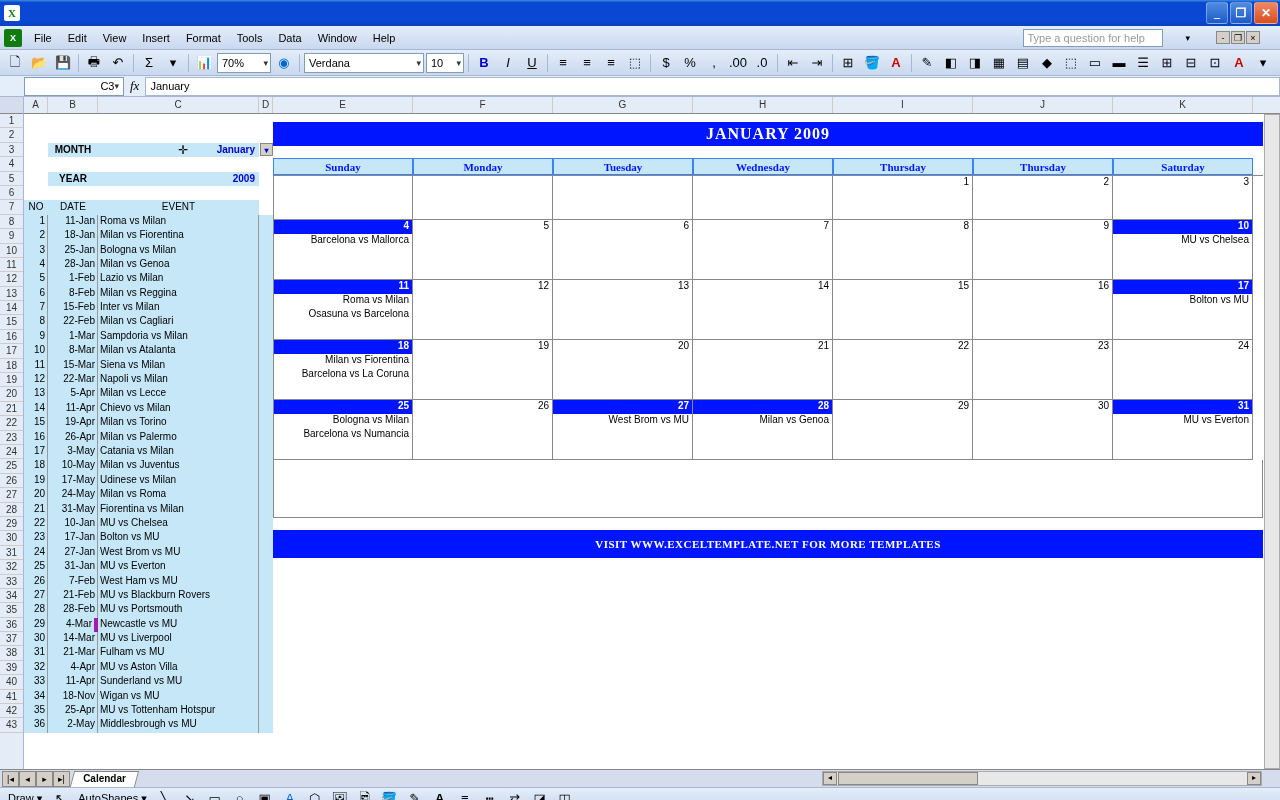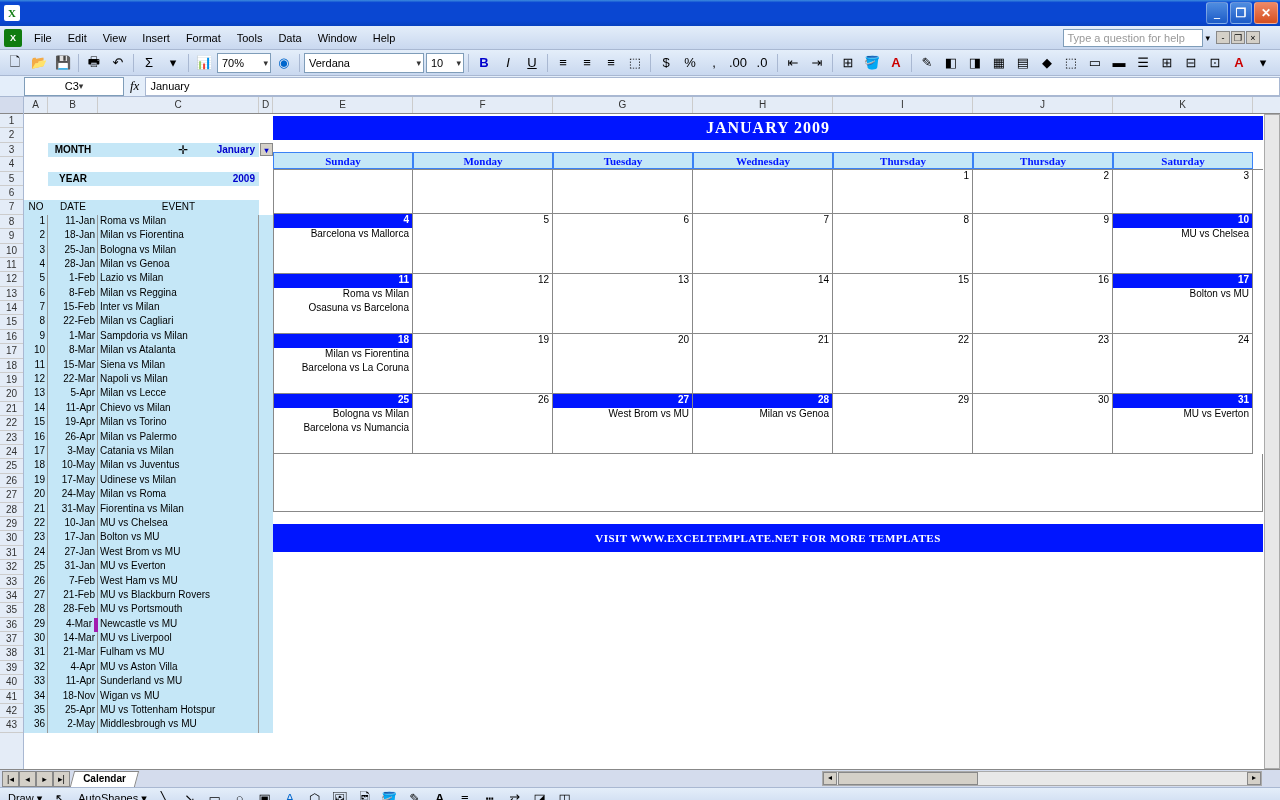--- a/index.html
+++ b/index.html
@@ -8,33 +8,33 @@
 .titlebar { height: 26px; background: linear-gradient(to bottom, #3c8cde 0%, #0a47d2 10%, #0a47d2 80%, #0842c0 100%); color: white; display: flex; align-items: center; padding-left: 4px; font-family: "Trebuchet MS", Tahoma; font-size: 13px; font-weight: bold; }
 .titlebar .icon { width: 16px; height: 16px; margin-right: 4px; background: white; border-radius: 2px; display: flex; align-items: center; justify-content: center; color: #107c10; font-size: 11px; font-weight: bold; }
 .titlebar .winbtns { margin-left: auto; display: flex; }
 .titlebar .winbtn { width: 22px; height: 22px; margin-right: 2px; border-radius: 3px; border: 1px solid #fff5; display: flex; align-items: center; justify-content: center; color: white; font-weight: bold; font-size: 12px; }
 .titlebar .winbtn.min, .titlebar .winbtn.max { background: linear-gradient(to bottom, #4f8de0, #1c5bc7); }
 .titlebar .winbtn.close { background: linear-gradient(to bottom, #ee8866, #d64f1f); width: 24px; }
 
 .menubar { height: 24px; background: linear-gradient(to bottom, #e4eefa, #c9d8ef); display: flex; align-items: center; padding: 0 20px 0 4px; border-bottom: 1px solid #a9b8d2; }
 .menubar .appicon { width: 18px; height: 18px; margin-right: 4px; background: #107c10; color: white; font-size: 9px; font-weight: bold; display: flex; align-items: center; justify-content: center; border-radius: 2px; }
 .menubar .menuitem { padding: 3px 8px; cursor: default; }
-.menubar .help { margin-left: auto; display: flex; align-items: center; }
+.menubar .help { margin-left: auto; display: flex; align-items: center; gap: 20px; }
 .menubar .helpbox { width: 140px; height: 18px; background: white; border: 1px solid #7f9db9; color: #999; padding: 0 3px; font-size: 11px; line-height: 16px; }
 .menubar .winctl { margin-left: 6px; display: flex; gap: 1px; }
 .menubar .winctl div { width: 14px; height: 13px; background: #d4d0c8; border: 1px solid #888; font-size: 9px; display: flex; align-items: center; justify-content: center; }
 
 .toolbar { height: 26px; background: linear-gradient(to bottom, #e4eefa, #c9d8ef); display: flex; align-items: center; padding-left: 4px; border-bottom: 1px solid #a9b8d2; gap: 2px; overflow: hidden; }
 .tbtn { width: 22px; height: 22px; display: flex; align-items: center; justify-content: center; font-size: 13px; cursor: default; }
 .tsep { width: 1px; height: 18px; background: #a9b8d2; margin: 0 2px; }
 .tcombo { height: 20px; background: white; border: 1px solid #7f9db9; display: flex; align-items: center; padding: 0 14px 0 4px; font-size: 11px; position: relative; }
 .tcombo::after { content: "▾"; position: absolute; right: 2px; font-size: 9px; color: #333; }
 
 .namebox-row { height: 21px; background: #e4eefa; display: flex; align-items: center; border-bottom: 1px solid #a9b8d2; }
-.namebox { width: 100px; height: 19px; background: white; border: 1px solid #7f9db9; margin-left: 24px; padding: 0 4px; display: flex; align-items: center; justify-content: center; }
+.namebox { width: 100px; height: 19px; background: white; border: 1px solid #7f9db9; margin-left: 24px; padding: 0 4px; display: flex; align-items: center; justify-content: flex-end; }
 .namebox::after { content: "▾"; font-size: 9px; color: #333; }
 .fx { margin: 0 6px; font-style: italic; font-family: "Times New Roman"; font-size: 13px; }
 .formula { flex: 1; background: white; height: 19px; border: 1px solid #a9b8d2; padding: 0 4px; display: flex; align-items: center; }
 
 .grid { position: relative; background: white; height: 672px; display: flex; }
 .rowheads { width: 24px; background: #e4ecf7; border-right: 1px solid #a9b8d2; }
 .rowheads div { height: 14.4px; border-bottom: 1px solid #ccc; font-size: 10px; text-align: center; line-height: 14px; color: #333; }
 .rowheads .colcorner { height: 17px; background: #d4dced; border-bottom: 1px solid #888; }
 
 .sheet { flex: 1; overflow: hidden; position: relative; }
@@ -52,21 +52,21 @@
 .lC { width: 161px; padding-left: 2px; font-size: 10px; }
 
 .month-label { background: #c5e7f7; text-align: center; font-weight: bold; border: 1px solid #999; font-size: 10px; line-height: 13px; }
 .month-val { background: #c5e7f7; text-align: right; padding-right: 4px; font-weight: bold; border: 1px solid #999; color: #0000cc; font-size: 10px; line-height: 13px; position: relative; }
 .month-val .dd { position: absolute; right: -14px; top: 0; width: 13px; height: 13px; background: #d4d0c8; border: 1px solid #888; font-size: 8px; text-align: center; }
 .year-label { background: #c5e7f7; text-align: center; font-weight: bold; border: 1px solid #999; font-size: 10px; line-height: 13px; }
 .year-val { background: #c5e7f7; text-align: right; padding-right: 4px; font-weight: bold; border: 1px solid #999; color: #0000cc; font-size: 10px; line-height: 13px; }
 .hd { background: #c5e7f7; text-align: center; font-size: 10px; border: 1px solid #999; line-height: 13px; }
 .ev-row { height: 14.4px; display: flex; background: #c5e7f7; }
 
-.cal { position: absolute; left: 249px; top: 2px; width: 990px; border-radius: 30px; }
+.cal { position: absolute; left: 249px; top: 8px; width: 990px; border-radius: 30px; }
 .cal-title { background: #0015ff; color: white; font-weight: bold; font-size: 16px; text-align: center; height: 24px; line-height: 24px; font-family: Verdana; letter-spacing: 1px; }
 .cal-days { display: flex; margin-top: 12px; }
 .cal-days div { width: 140px; background: #c5e7f7; text-align: center; font-weight: bold; font-size: 11px; font-family: Verdana; color: #0015ff; height: 17px; line-height: 17px; border: 1px solid #3b82f6; }
 .cal-grid { border-top: 1px solid #888; }
 .cal-row { display: flex; }
 .cal-cell { width: 140px; border-right: 1px solid #888; border-bottom: 1px solid #888; }
 .cal-cell:first-child { border-left: 1px solid #888; }
 .cal-num { height: 14px; text-align: right; padding-right: 3px; font-size: 10px; background: white; }
 .cal-num.hl { background: #0015ff; color: white; font-weight: bold; }
 .cal-ev { height: 14px; text-align: right; padding-right: 3px; font-size: 10px; background: white; }

